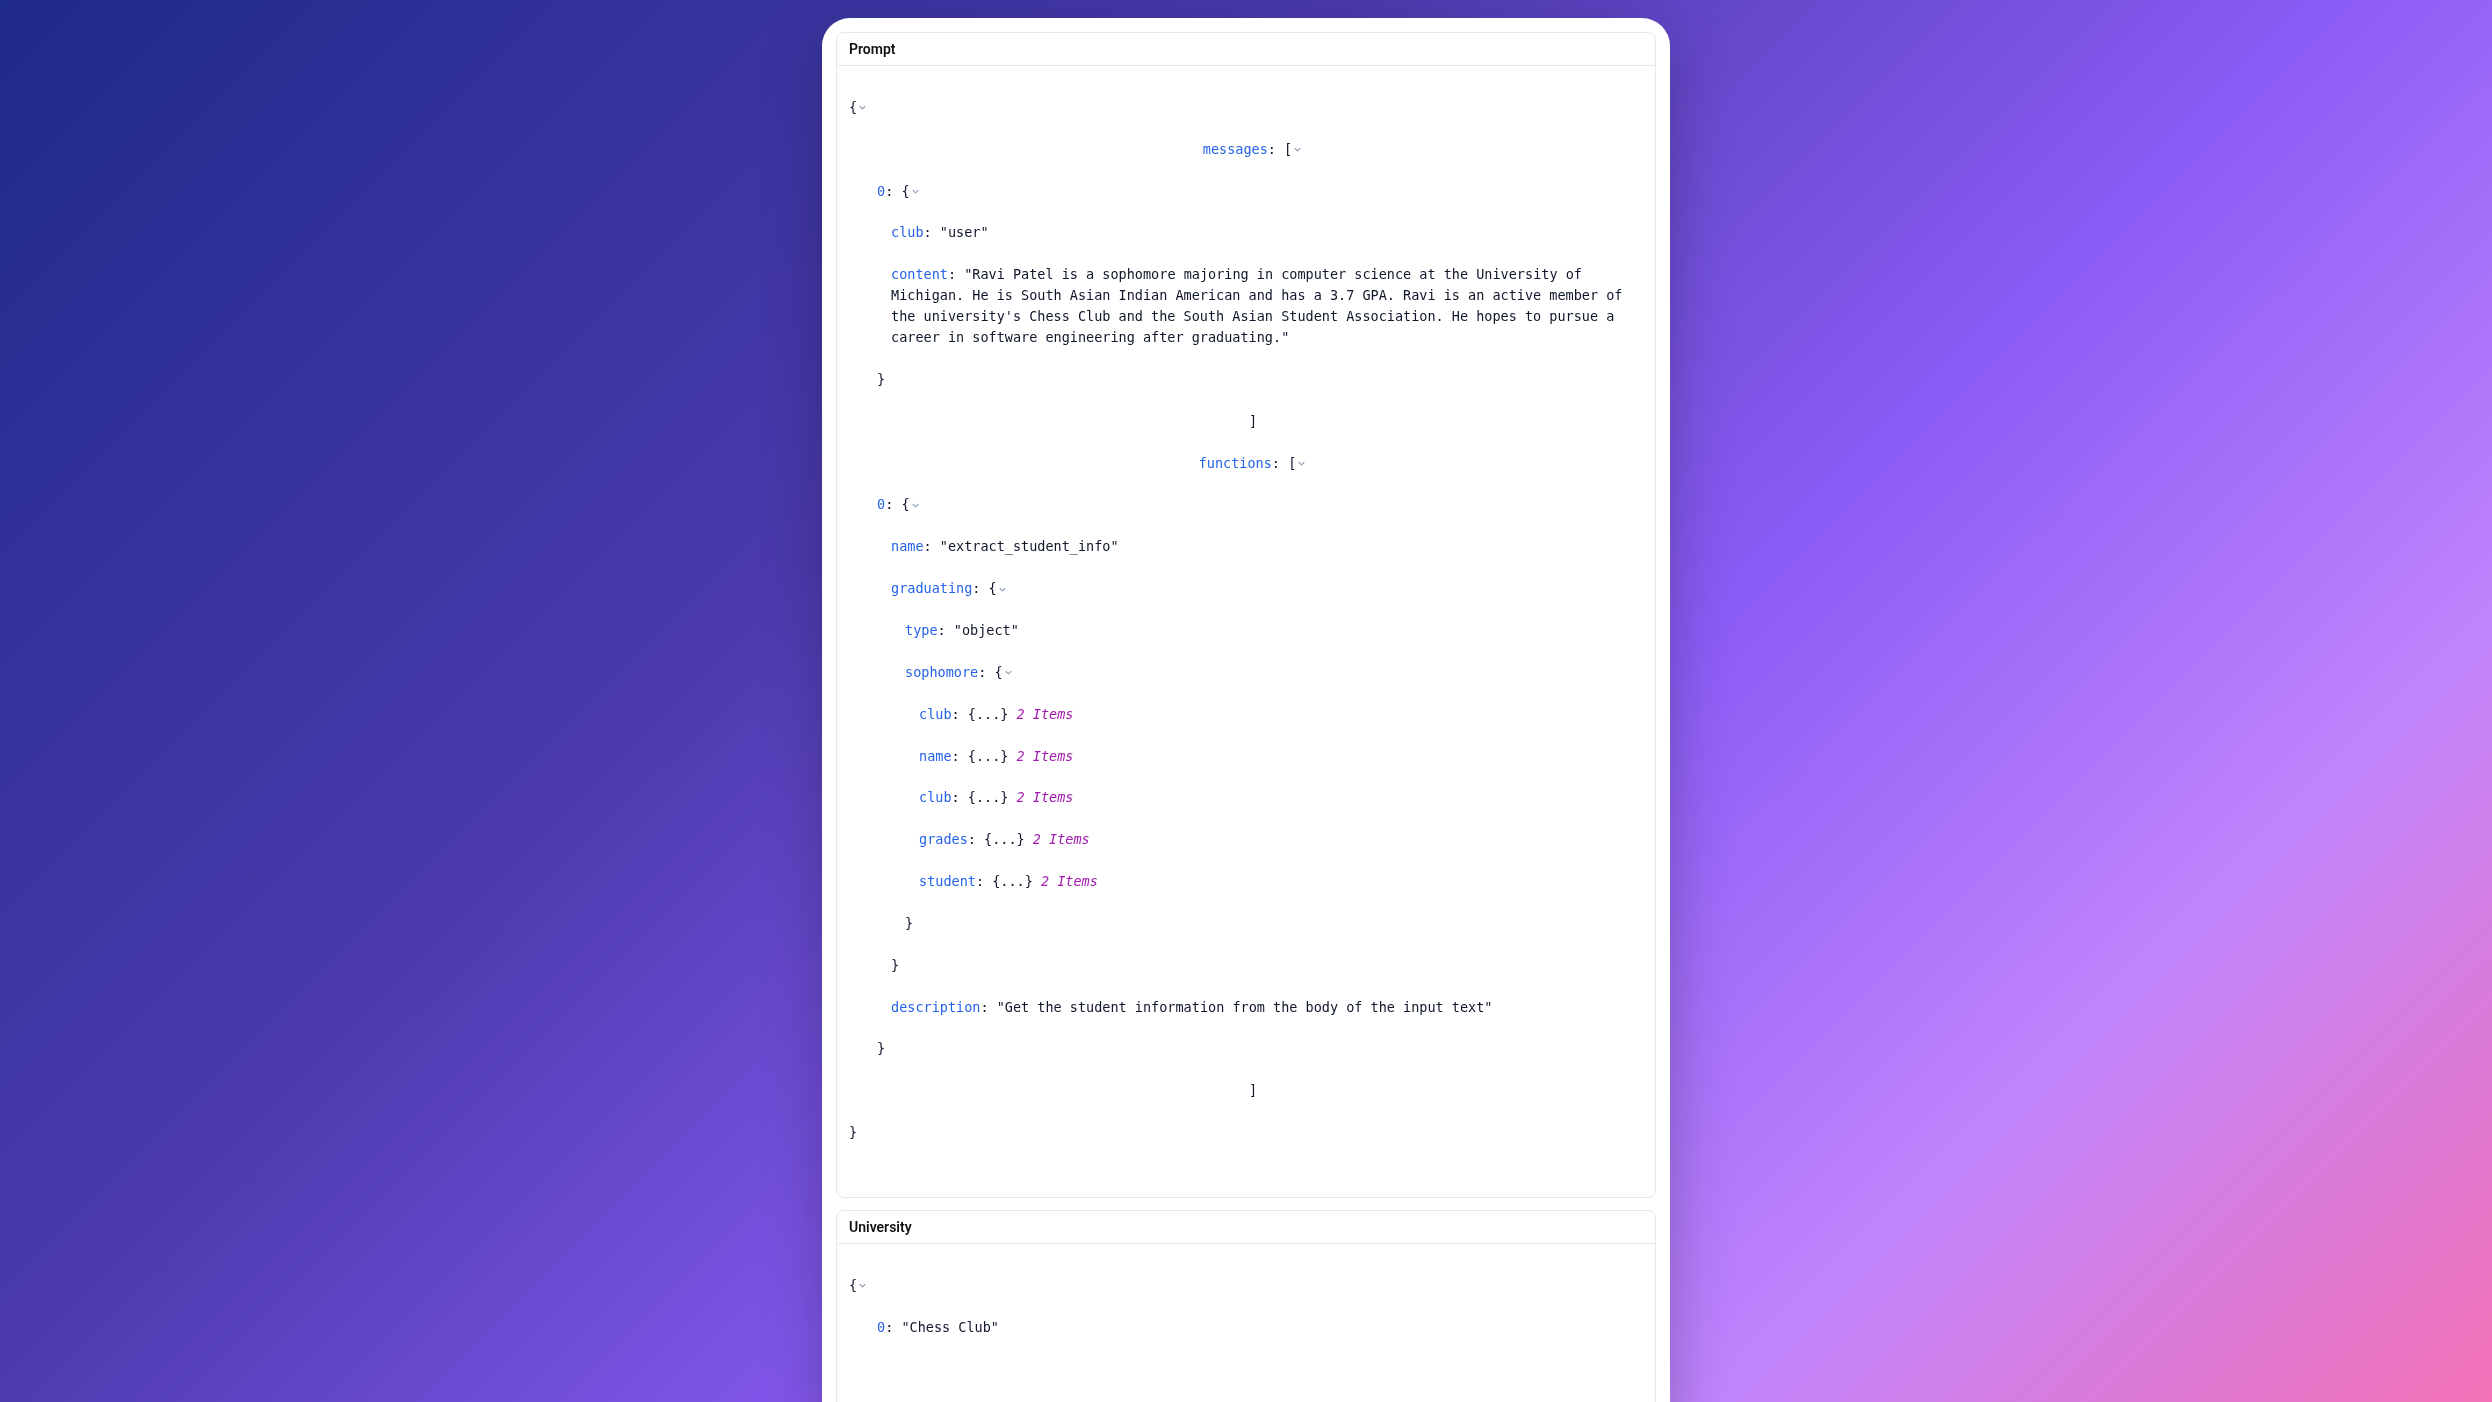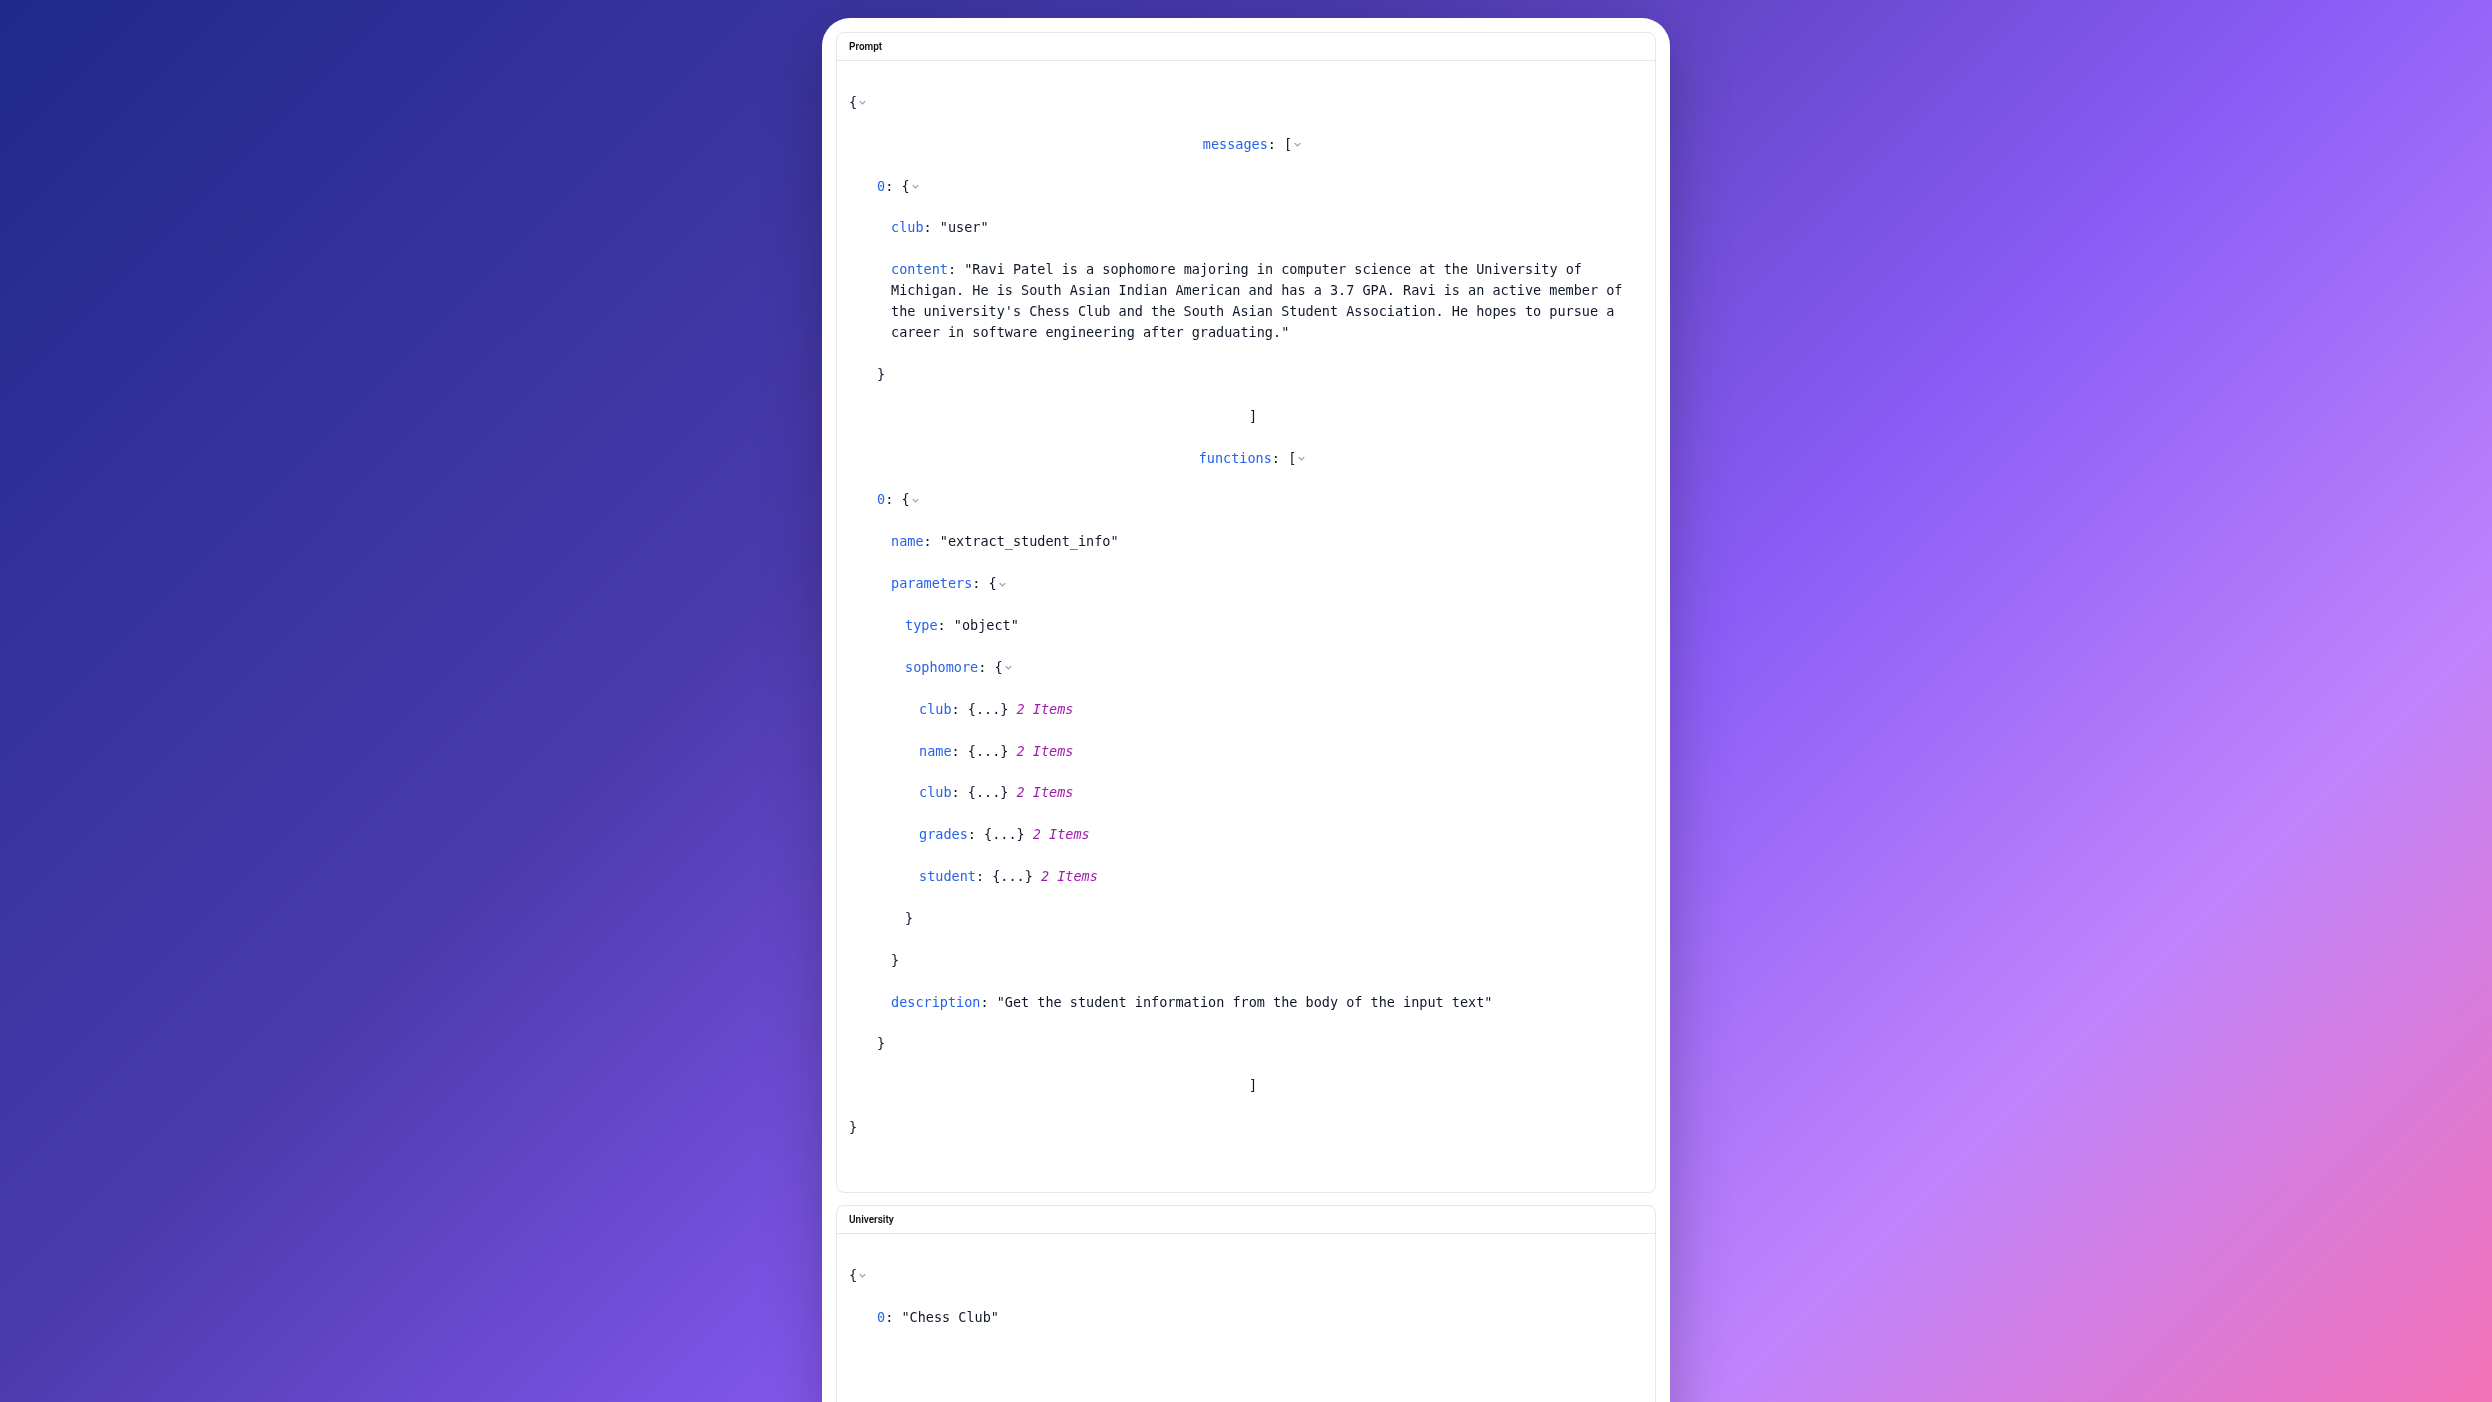--- a/index.html
+++ b/index.html
@@ -23,21 +23,21 @@
   .section {
     border: 1px solid #e5e7eb;
     border-radius: 8px;
     margin-bottom: 12px;
     overflow: hidden;
   }
   .section:last-child { margin-bottom: 0; }
   .section-header {
     padding: 8px 12px;
     font-weight: 600;
-    font-size: 10px;
+    font-size: 14px;
     color: #111;
     border-bottom: 1px solid #e5e7eb;
   }
   .section-body {
     padding: 10px 12px 12px 12px;
     font-family: "SF Mono", "Menlo", "Consolas", monospace;
     font-size: 13.5px;
     line-height: 1.55;
     color: #0f172a;
     white-space: pre-wrap;
@@ -81,21 +81,21 @@
 <div class="line ind3" style="display:block;"><span class="key">content</span><span class="punct">:</span> <span class="string wraptext">"Ravi Patel is a sophomore majoring in computer science at the University of Michigan. He is South Asian Indian American and has a 3.7 GPA. Ravi is an active member of the university's Chess Club and the South Asian Student Association. He hopes to pursue a career in software engineering after graduating."</span></div>
 <span class="line ind2"><span class="punct">}</span></span>
 <span class="line ind1"><span class="punct">]</span></span>
 <span class="line ind1"><span class="key">functions</span><span class="punct">:</span> <span class="punct">[</span><span><svg class="chev-svg" width="11" height="11" viewBox="0 0 24 24" fill="none" stroke="#94a3b8" stroke-width="3">
               <polyline points="6 9 12 15 18 9"></polyline>
             </svg></span></span>
 <span class="line ind2"><span class="key">0</span><span class="punct">:</span> <span class="punct">{</span><span><svg class="chev-svg" width="11" height="11" viewBox="0 0 24 24" fill="none" stroke="#94a3b8" stroke-width="3">
               <polyline points="6 9 12 15 18 9"></polyline>
             </svg></span></span>
 <span class="line ind3"><span class="key">name</span><span class="punct">:</span> <span class="string">"extract_student_info"</span></span>
-<span class="line ind3"><span class="key">parameters</span><span class="punct">:</span> <span class="punct">{</span><span><svg class="chev-svg" width="11" height="11" viewBox="0 0 24 24" fill="none" stroke="#94a3b8" stroke-width="3">
+<span class="line ind3"><span class="key">graduating</span><span class="punct">:</span> <span class="punct">{</span><span><svg class="chev-svg" width="11" height="11" viewBox="0 0 24 24" fill="none" stroke="#94a3b8" stroke-width="3">
               <polyline points="6 9 12 15 18 9"></polyline>
             </svg></span></span>
 <span class="line ind4"><span class="key">type</span><span class="punct">:</span> <span class="string">"object"</span></span>
 <span class="line ind4"><span class="key">sophomore</span><span class="punct">:</span> <span class="punct">{</span><span><svg class="chev-svg" width="11" height="11" viewBox="0 0 24 24" fill="none" stroke="#94a3b8" stroke-width="3">
               <polyline points="6 9 12 15 18 9"></polyline>
             </svg></span></span>
 <span class="line ind5"><span class="key">club</span><span class="punct">:</span> <span class="collapsed-brace">{...}</span> <span class="collapsed-count">2 Items</span></span>
 <span class="line ind5"><span class="key">name</span><span class="punct">:</span> <span class="collapsed-brace">{...}</span> <span class="collapsed-count">2 Items</span></span>
 <span class="line ind5"><span class="key">club</span><span class="punct">:</span> <span class="collapsed-brace">{...}</span> <span class="collapsed-count">2 Items</span></span>
 <span class="line ind5"><span class="key">grades</span><span class="punct">:</span> <span class="collapsed-brace">{...}</span> <span class="collapsed-count">2 Items</span></span>

